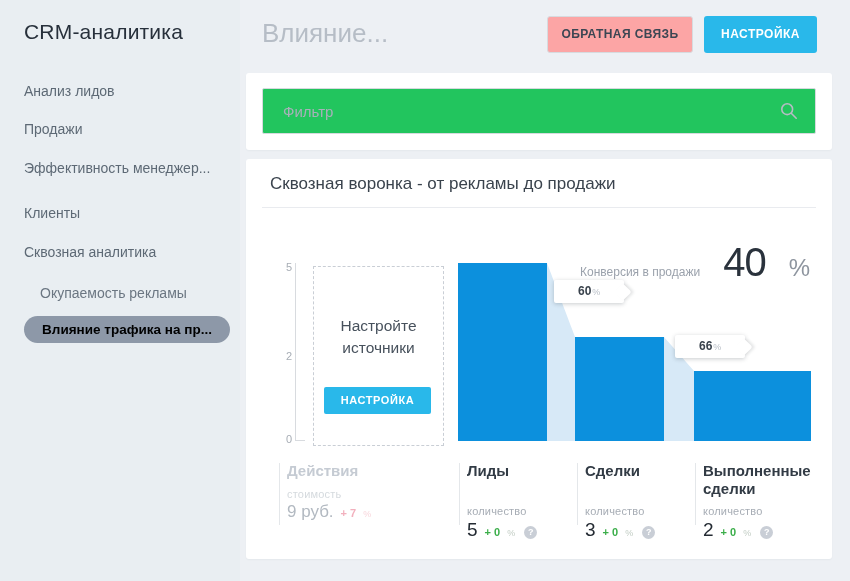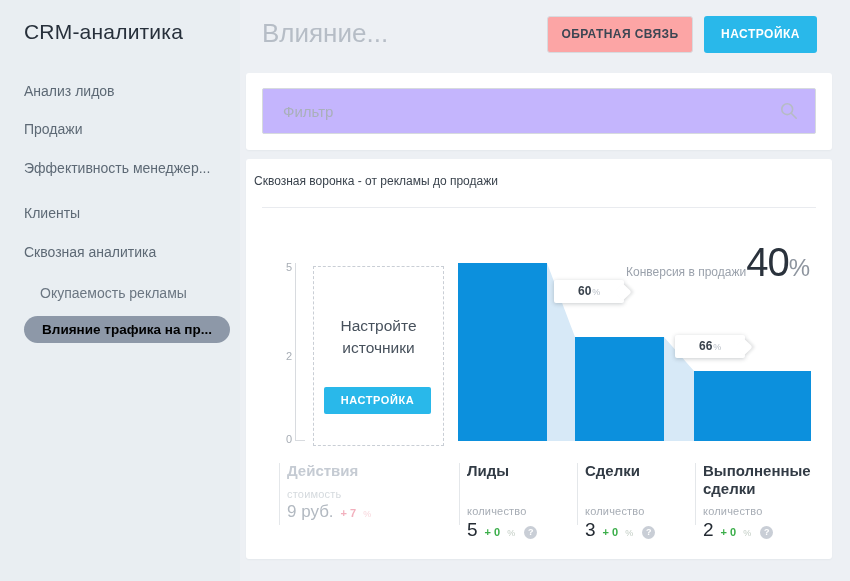--- a/index.html
+++ b/index.html
@@ -20,32 +20,32 @@
   .btn-feedback{position:absolute;left:547px;top:16px;width:146px;height:37px;background:#fca5a5;border:1px solid #d7dbdf;
     border-radius:3px;box-sizing:border-box;font-size:12px;font-weight:700;color:#3c4653;letter-spacing:.4px;
     text-align:center;line-height:35px;cursor:pointer;}
   .btn-settings{position:absolute;left:704px;top:16px;width:113px;height:37px;background:#29b8ea;border-radius:3px;
     font-size:12px;font-weight:700;color:#fff;letter-spacing:.5px;text-align:center;line-height:37px;cursor:pointer;}
 
   
   .filter-card{position:absolute;left:246px;top:73px;width:586px;height:77px;background:#fff;border-radius:3px;
     box-shadow:0 1px 2px rgba(30,40,50,.04);}
   .filter-input{position:absolute;left:16px;top:15px;width:554px;height:46px;box-sizing:border-box;
-    border:1px solid #d6dade;border-radius:2px;background:#c4b5fd;padding:0 44px 0 20px;font-size:15px;color:#4a545e;
+    border:1px solid #d6dade;border-radius:2px;background:#22c55e;padding:0 44px 0 20px;font-size:15px;color:#4a545e;
     font-family:"Liberation Sans","DejaVu Sans",sans-serif;outline:none;}
   .filter-input::placeholder{color:#a9b0ba;}
   .search-icon{position:absolute;right:34px;top:29px;width:18px;height:18px;cursor:pointer;}
 
   
   .main-card{position:absolute;left:246px;top:159px;width:586px;height:400px;background:#fff;border-radius:3px;
     box-shadow:0 1px 2px rgba(30,40,50,.04);}
-  .card-title{position:absolute;left:8px;top:15px;font-size:12px;color:#3a434d;}
+  .card-title{position:absolute;left:24px;top:15px;font-size:17px;color:#3a434d;}
   .card-divider{position:absolute;left:16px;top:48px;width:554px;height:1px;background:#e9ebef;}
 
-  .conversion{position:absolute;right:22px;top:58px;display:flex;align-items:baseline;gap:0;}
+  .conversion{position:absolute;right:22px;top:58px;display:flex;align-items:baseline;gap:23px;}
   .conversion-label{font-size:12px;color:#9ba2ac;}
   .conversion-value{font-size:40px;font-weight:400;color:#2a323c;letter-spacing:-1px;margin-top:23px;}
   .conversion-unit{font-size:24px;font-weight:300;color:#8e959f;}
 
   
   .ytick{position:absolute;left:24px;width:22px;text-align:right;font-size:11px;color:#a7adb5;}
   .yt0{top:102px}.yt1{top:191px}.yt2{top:274px}
   .axis{position:absolute;left:49px;top:104px;width:9px;height:177px;border-left:1px solid #d8dbdf;border-bottom:1px solid #d8dbdf;}
 
   .setup-box{position:absolute;left:67px;top:107px;width:131px;height:180px;box-sizing:border-box;

